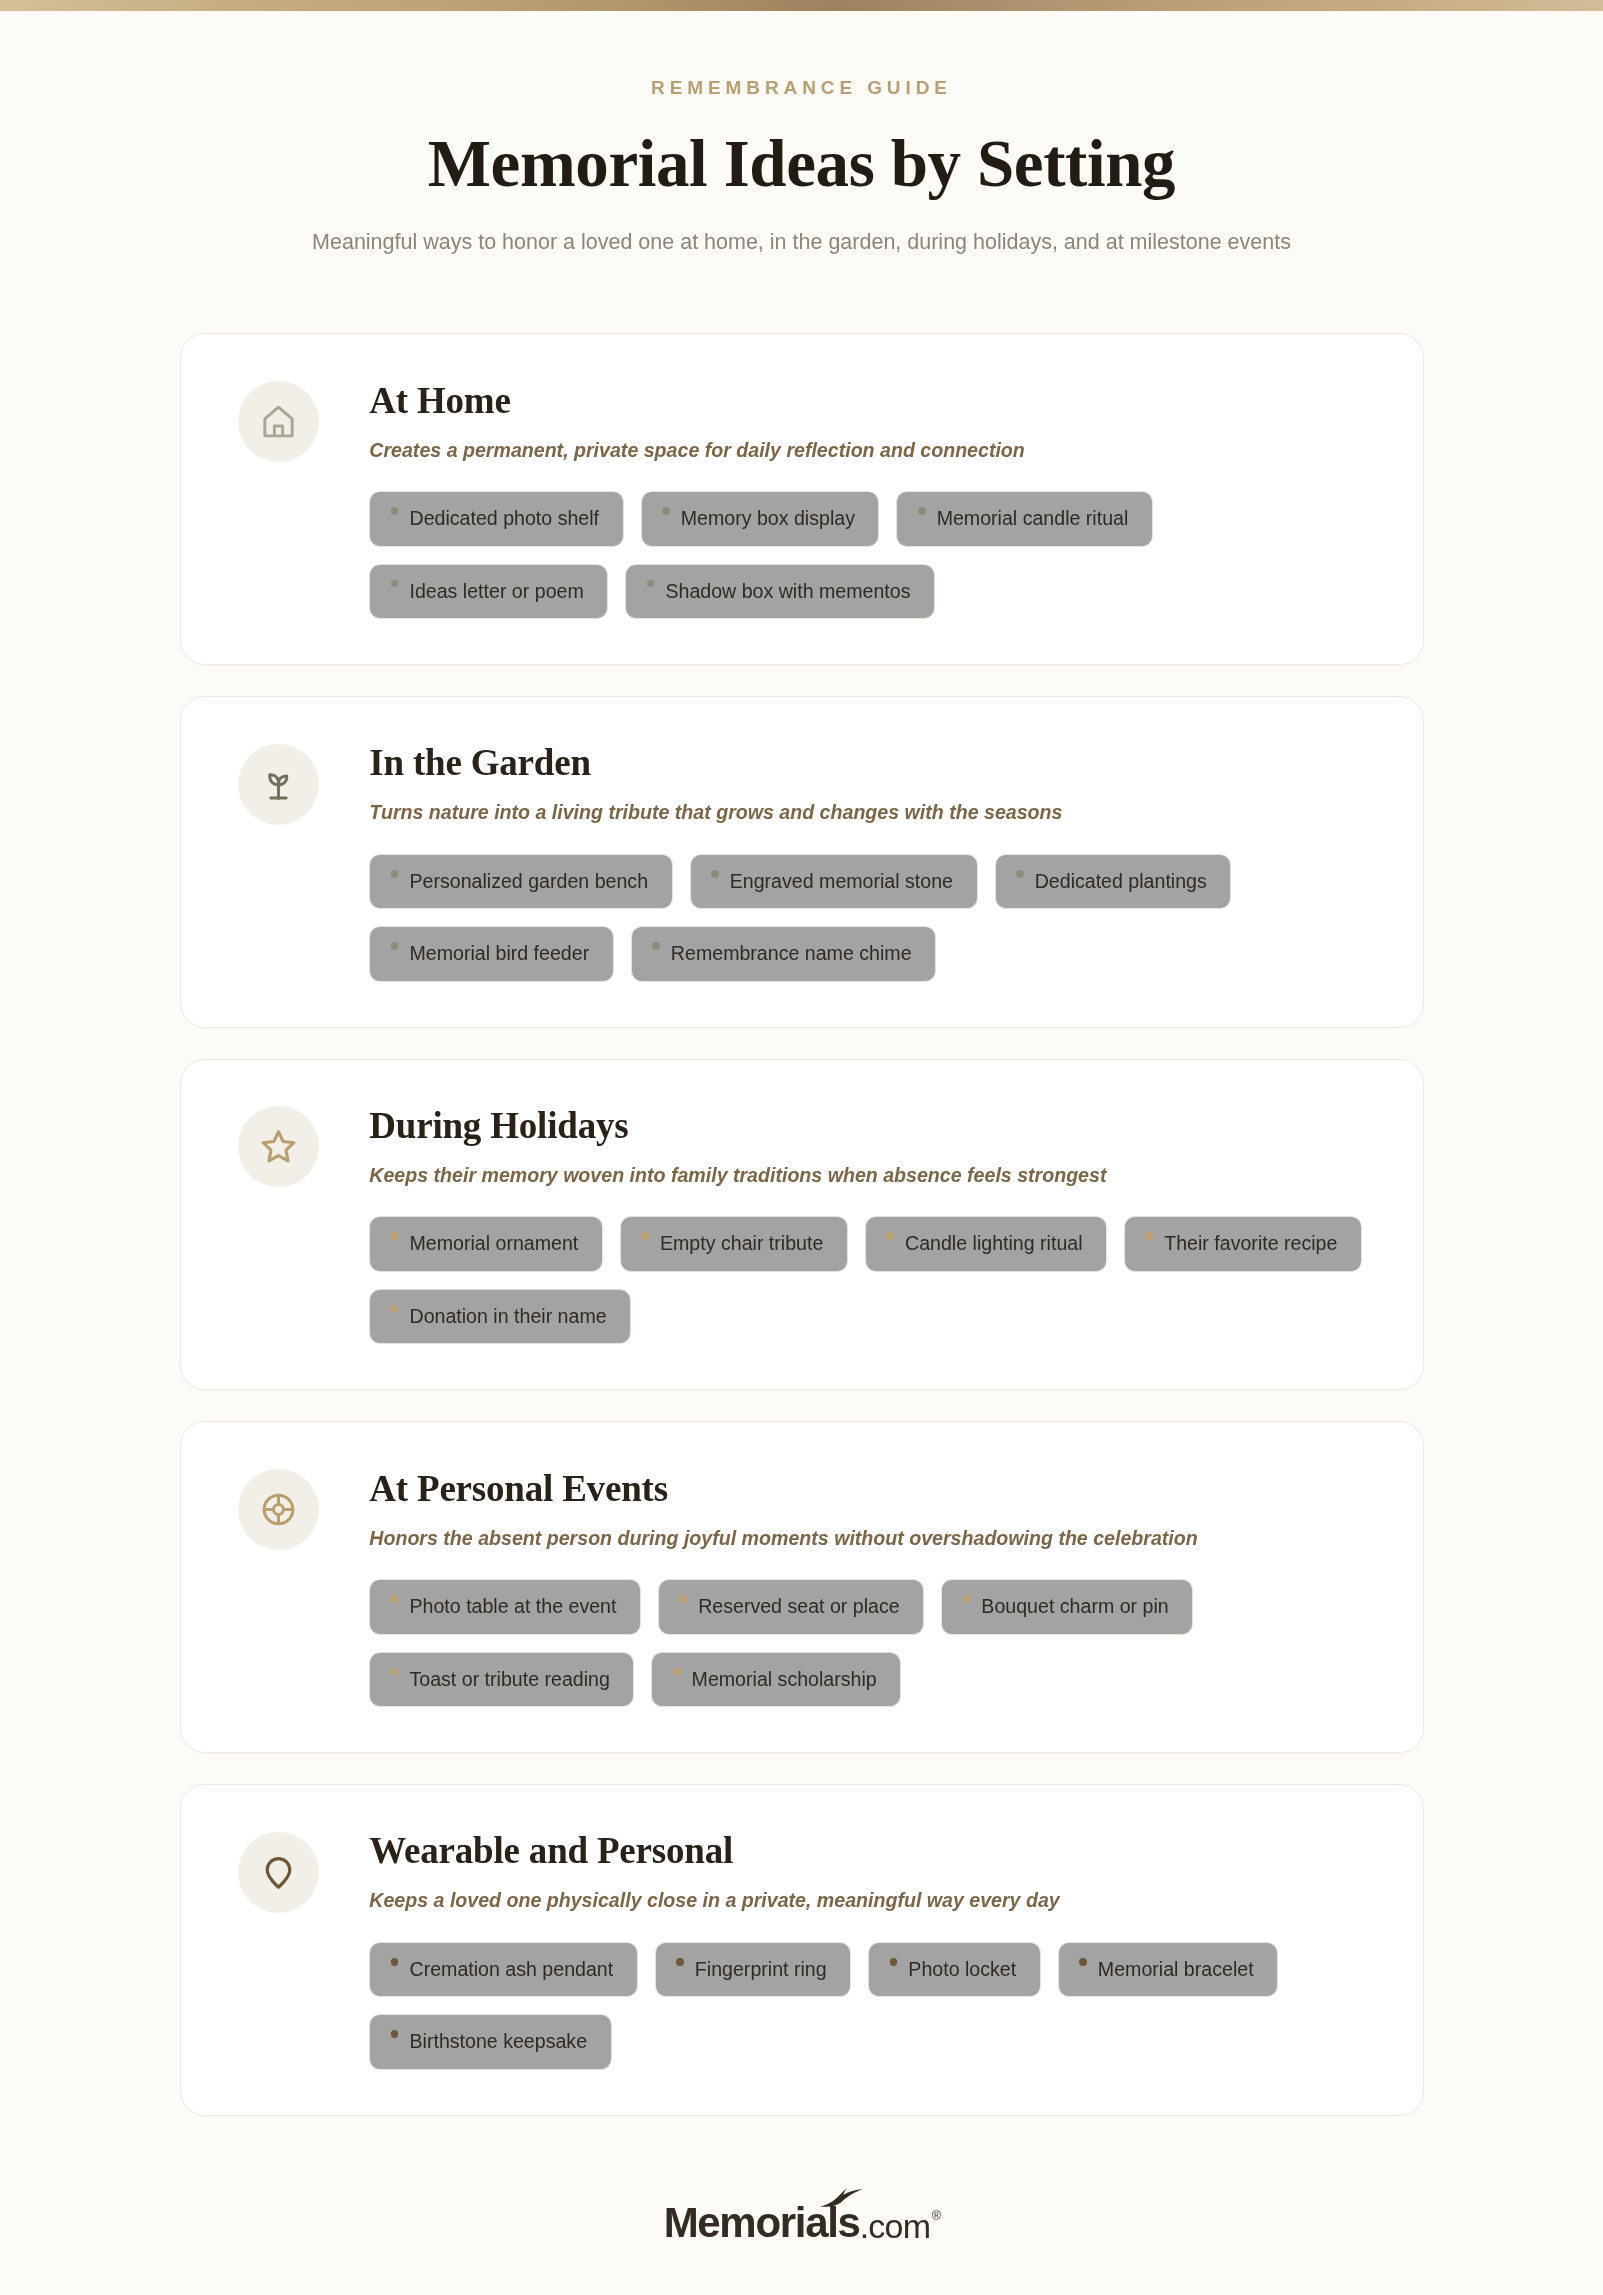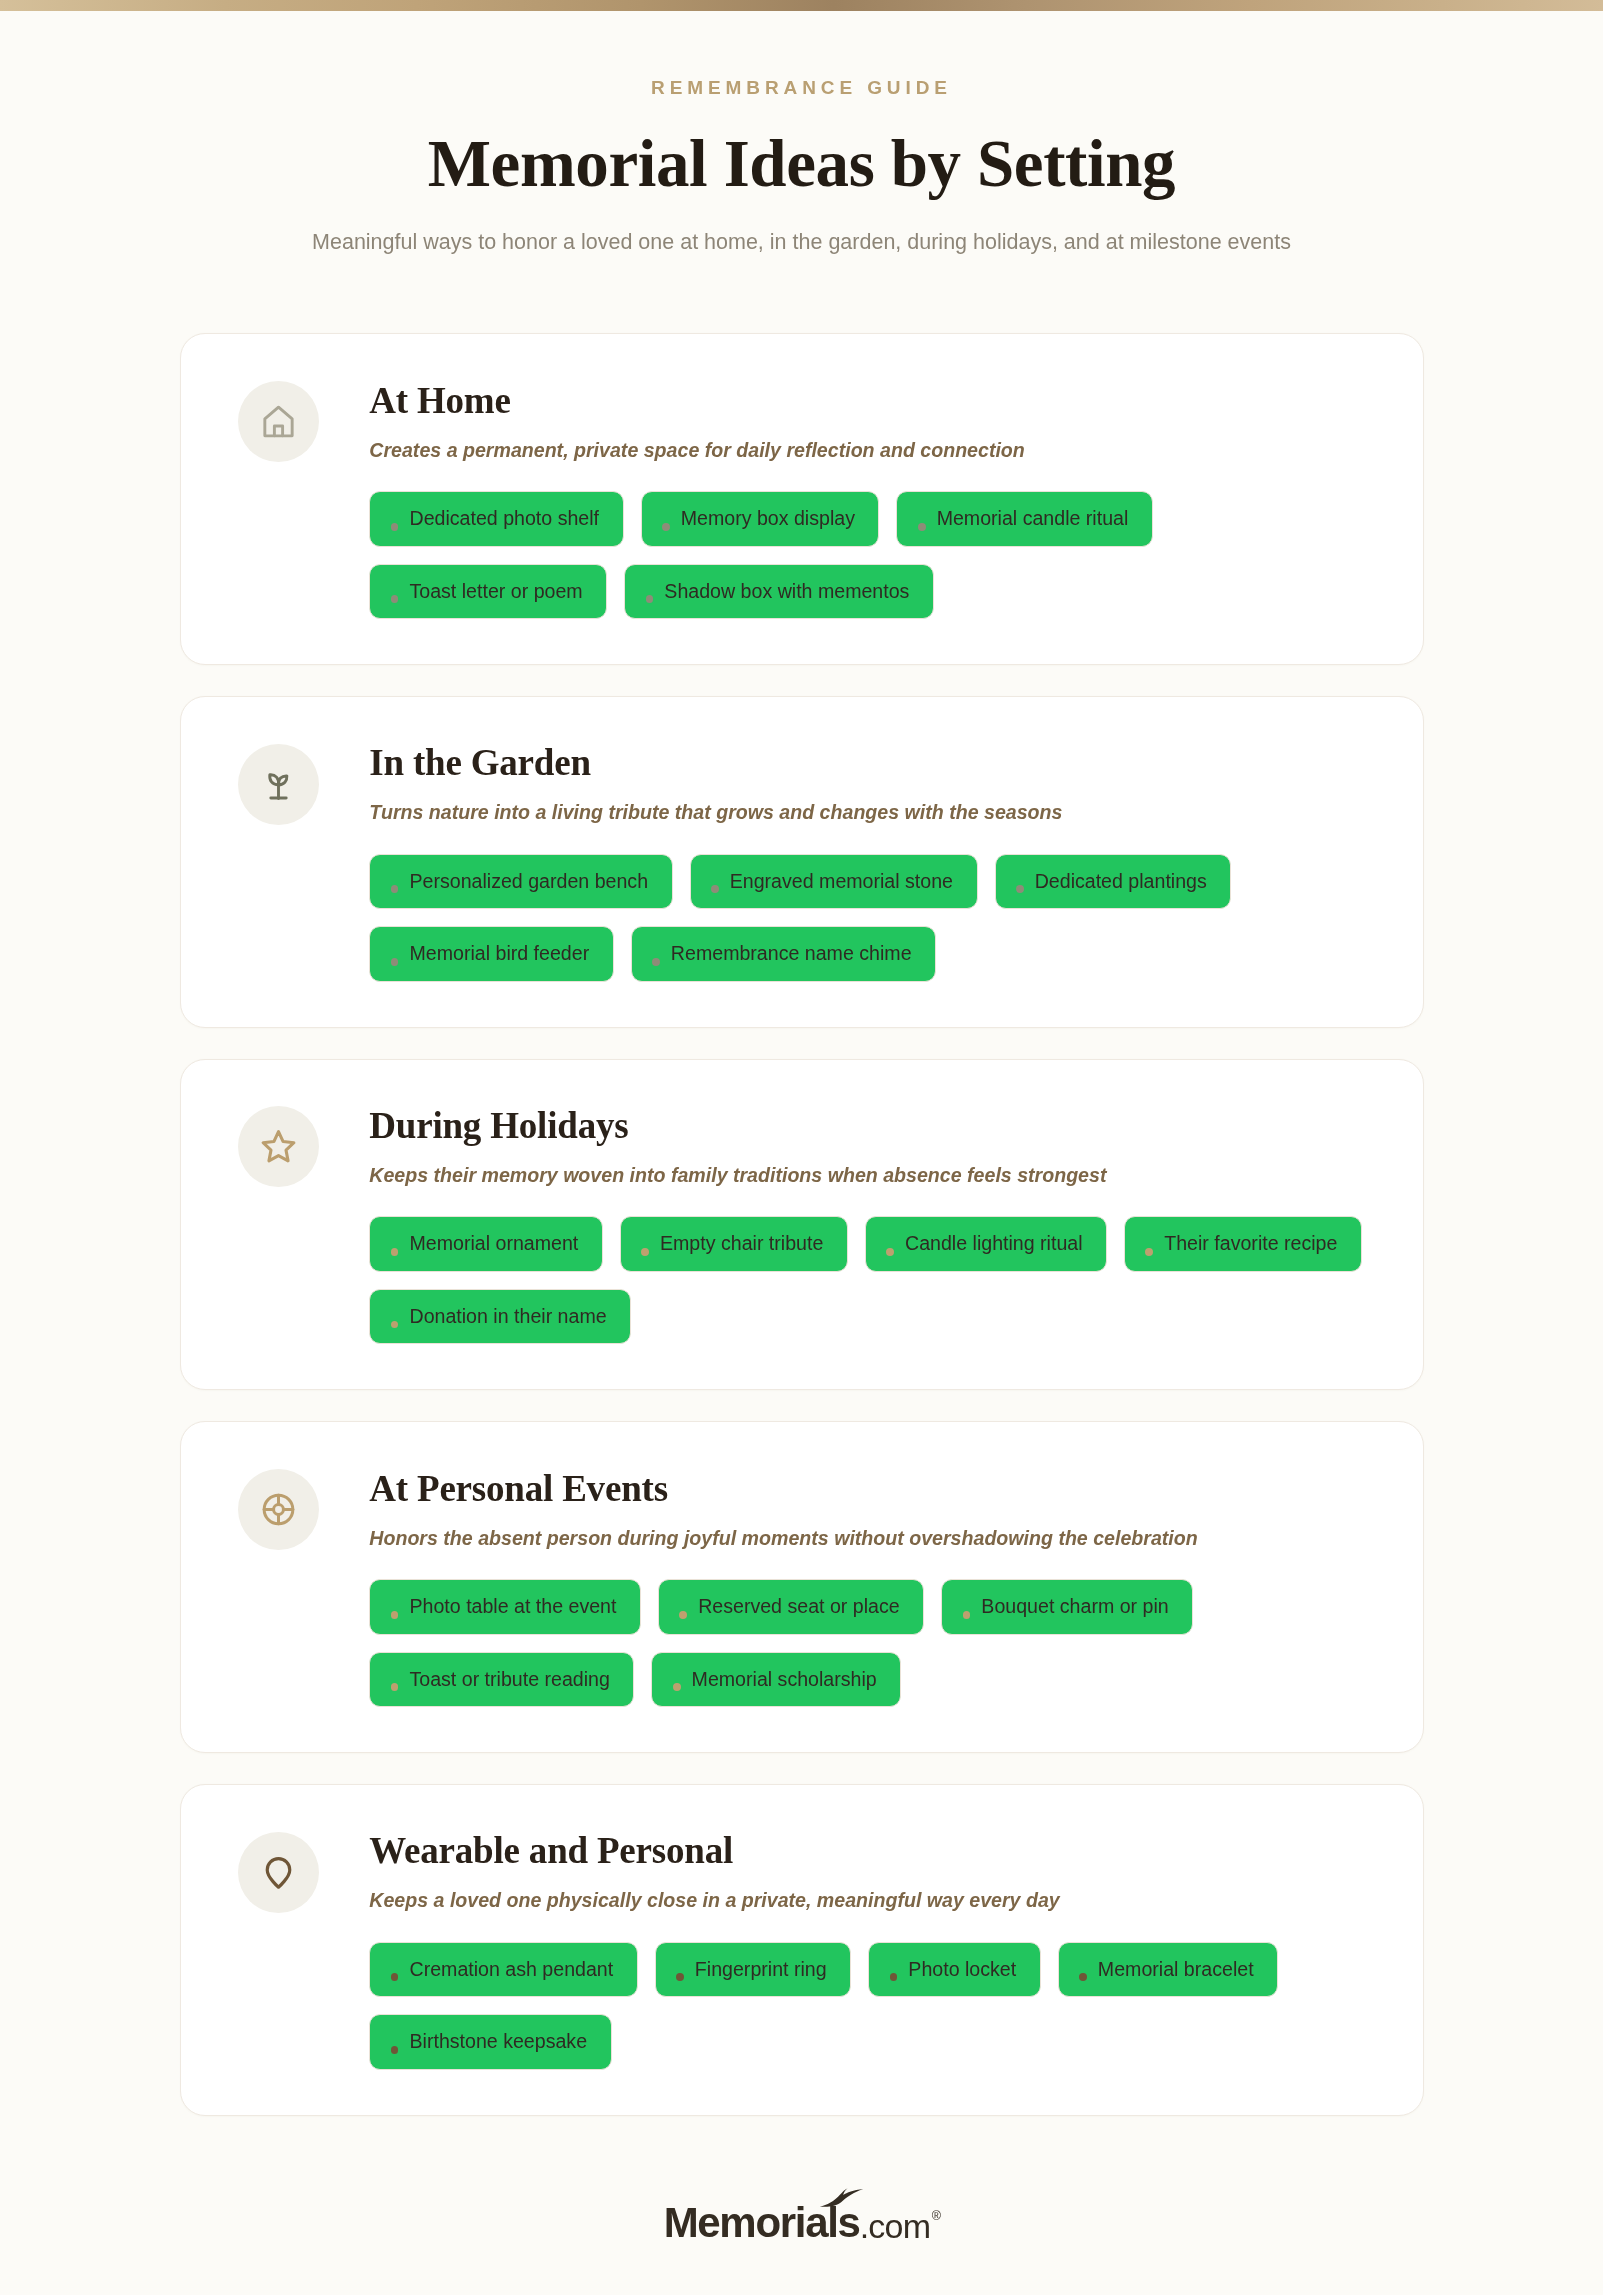--- a/index.html
+++ b/index.html
@@ -136,23 +136,23 @@
 
   .tag-list {
     margin-top: 28px;
     display: flex;
     flex-wrap: wrap;
     gap: 17px 17px;
   }
 
   .tag {
     display: inline-flex;
-    align-items: flex-end;
+    align-items: flex-start;
     gap: 11px;
-    background: #22c55e;
+    background: #a3a3a3;
     border: 1.2px solid #eae2d7;
     border-radius: 11px;
     padding: 15px 23.5px 15px 20.4px;
     font-family: "Liberation Sans", sans-serif;
     font-size: 19.6px;
     color: #2f2a22;
     line-height: 1.2;
     white-space: nowrap;
   }
 
@@ -252,21 +252,21 @@
             <span class="tag">
               <span class="tag-dot"></span>
               <span>Memory box display</span>
             </span>
             <span class="tag">
               <span class="tag-dot"></span>
               <span>Memorial candle ritual</span>
             </span>
             <span class="tag">
               <span class="tag-dot"></span>
-              <span>Toast letter or poem</span>
+              <span>Ideas letter or poem</span>
             </span>
             <span class="tag">
               <span class="tag-dot"></span>
               <span>Shadow box with mementos</span>
             </span>
           </div>
         </div>
       </div>
       <div class="card" data-accent="sage">
         <div class="card-icon-wrap">

